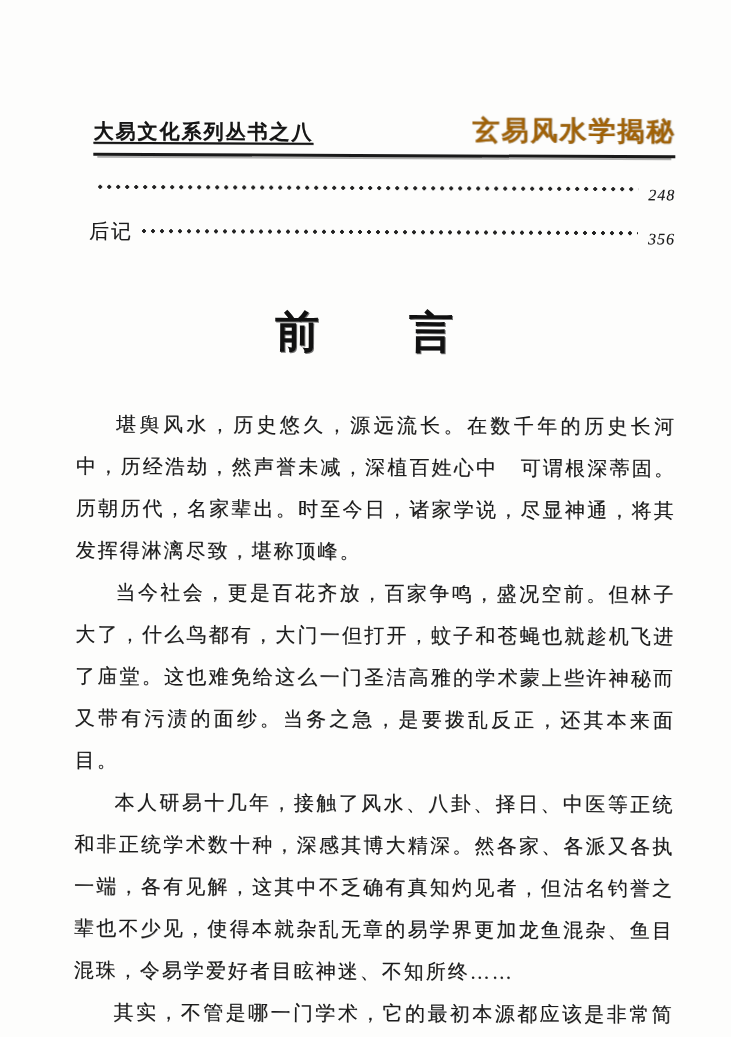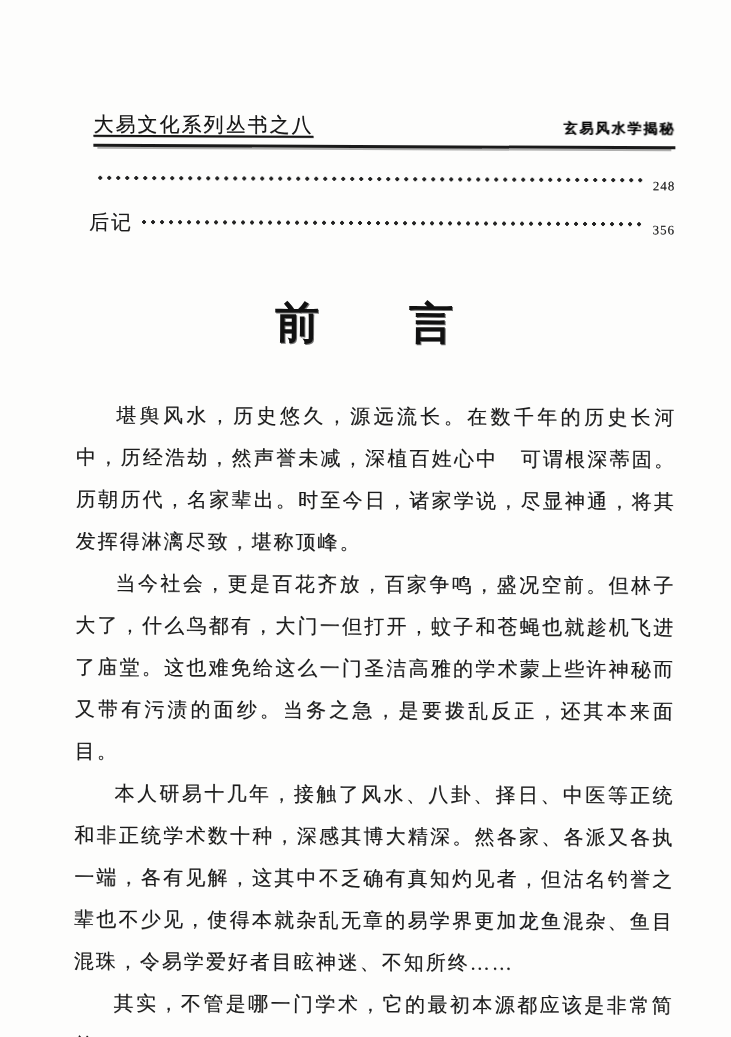--- a/index.html
+++ b/index.html
@@ -24,29 +24,29 @@
   .header {
     display: flex;
     justify-content: space-between;
     align-items: baseline;
     margin-left: 16px;
     padding-bottom: 6px;
     border-bottom: 3px solid #1a1a1a;
     box-shadow: 0 6px 0 -4px rgba(30,30,30,0.35);
   }
   .header .series {
-    font-size: 20px; font-weight: normal; letter-spacing: 2px;
+    font-size: 20px; font-weight: bold; letter-spacing: 2px;
     text-decoration: underline;
     text-underline-offset: 4px;
     color: #151515;
     text-shadow: 0.4px 0.4px 0.6px rgba(0,0,0,0.45);
   }
   .header .book {
-    font-size: 14px; font-weight: bold; letter-spacing: 2px;
-    color: #000000;
+    font-size: 27px; font-weight: bold; letter-spacing: 2px;
+    color: #a16207;
     text-shadow: 0.5px 0.5px 0.8px rgba(0,0,0,0.5);
     filter: blur(0.2px);
   }
   
   .toc { margin-left: 12px; margin-top: 12px; }
   .toc-row {
     display: flex;
     align-items: center;
     height: 38px;
     font-size: 20px;
@@ -59,23 +59,24 @@
     flex: 1;
     height: 8px;
     margin: 0 10px 0 8px;
     align-self: center;
     background-image: radial-gradient(circle at 3px 4px, #222 1.7px, rgba(0,0,0,0) 2.1px);
     background-size: 9px 8px;
     background-repeat: repeat-x;
     background-position: left center;
   }
   .toc-page {
-    font-size: 13px;
+    font-size: 16px;
     position: relative; top: 6px;
     letter-spacing: 1px;
+    font-style: italic;
   }
   
   .title {
     margin-top: 56px;
     text-align: center;
     font-size: 44px;
     font-weight: bold;
     letter-spacing: 23px;
     color: #111;
     text-shadow: 1px 1px 0.5px rgba(0,0,0,0.55);

